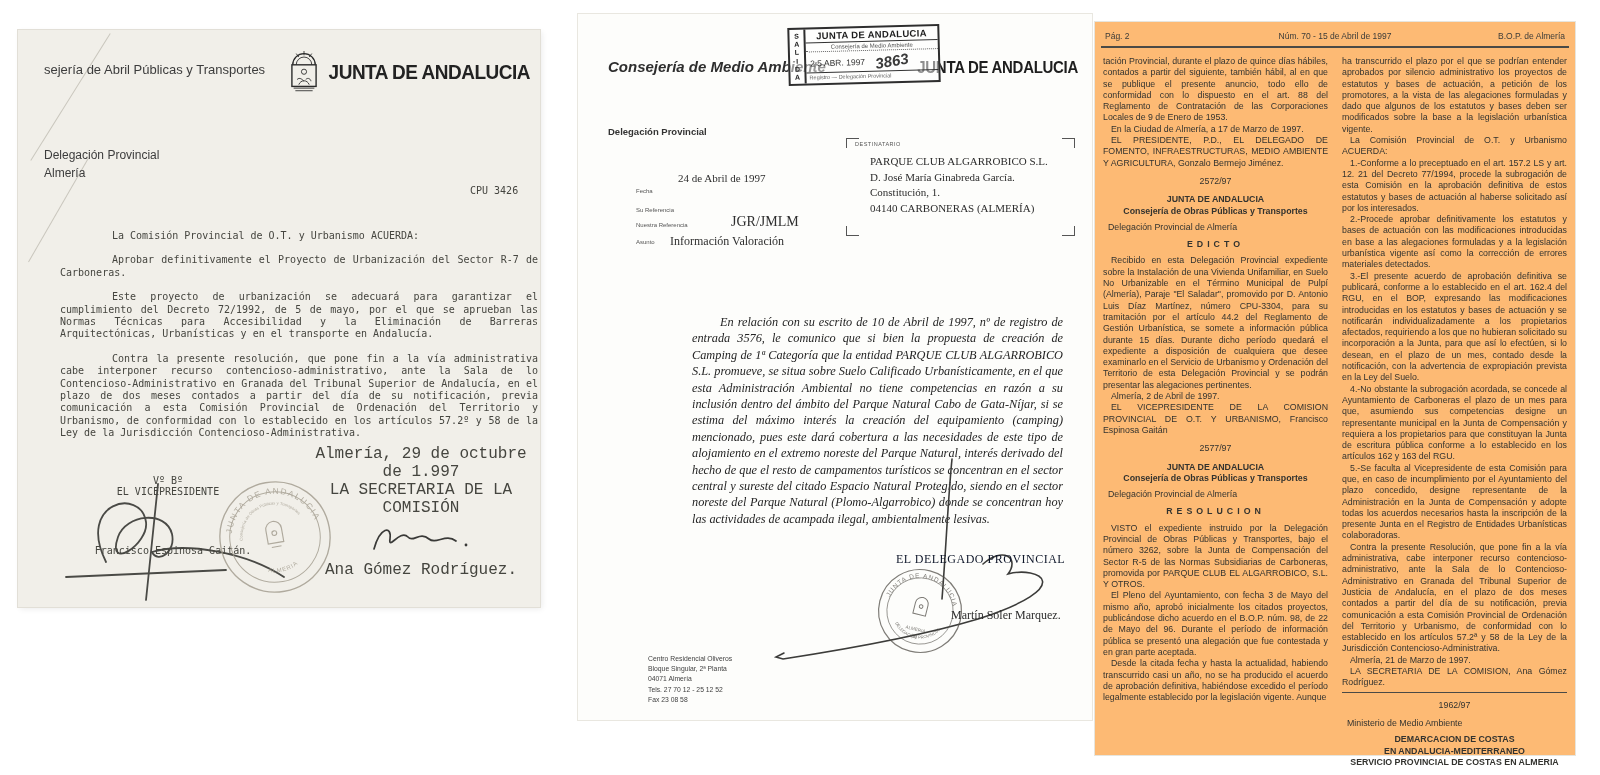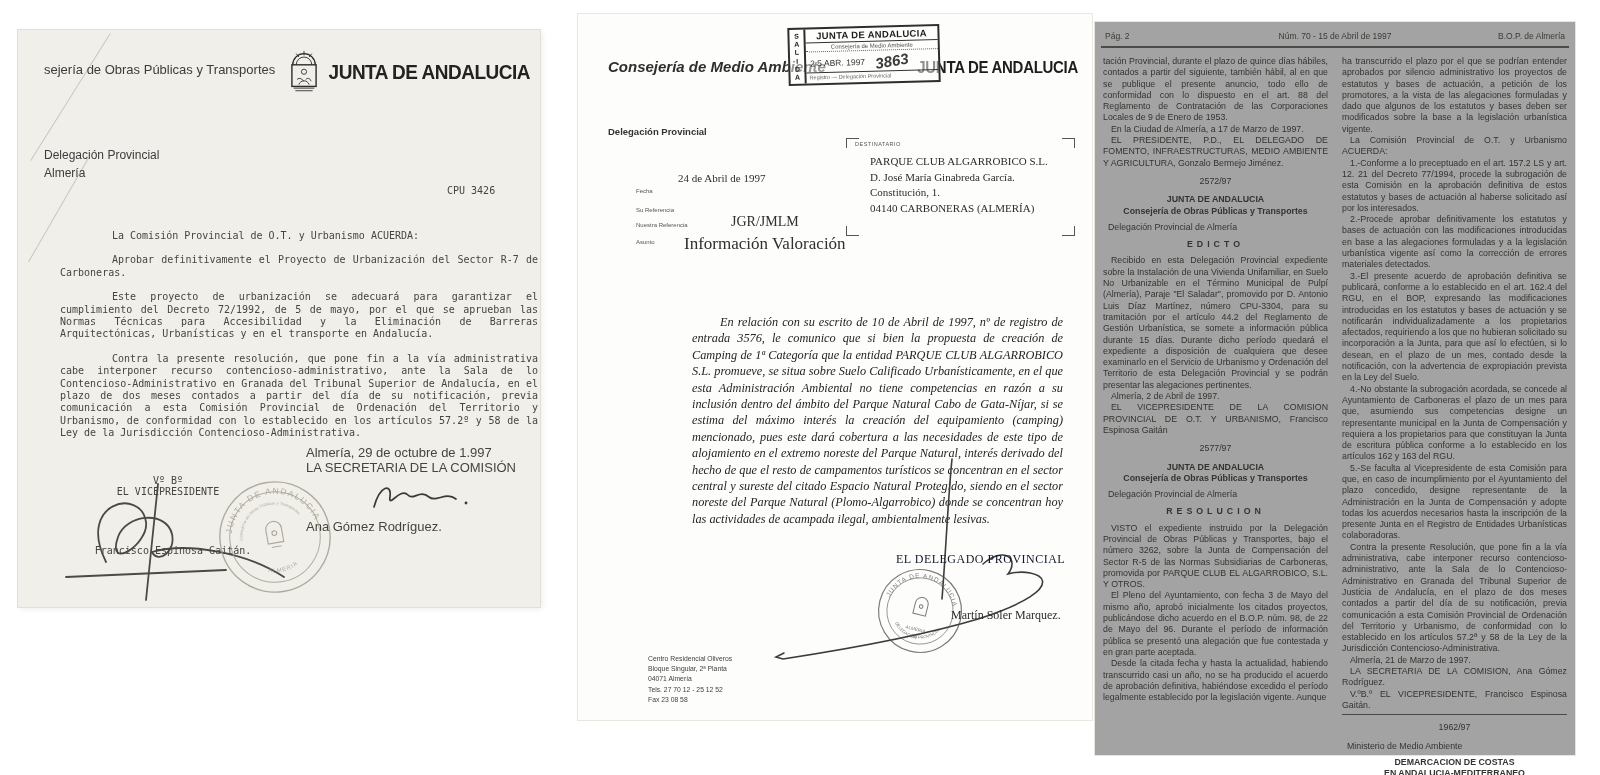--- a/index.html
+++ b/index.html
@@ -11,28 +11,28 @@
   .doc1{left:18px;top:30px;width:522px;height:577px;background:#f1efe9;
         box-shadow:0 0 0 1px #e2dfd7, 2px 2px 6px rgba(0,0,0,.08);}
   .doc1 .crease{position:absolute;background:#c9c6bd;width:1px;}
   .crease.c1{height:150px;left:52px;top:-8px;transform:rotate(32deg);}
   .crease.c2{height:120px;left:40px;top:120px;transform:rotate(30deg);}
   .d1-org{position:absolute;left:26px;top:32px;font-size:13px;color:#3c3c3c;}
   .d1-logo{position:absolute;right:10px;top:16px;display:flex;align-items:center;gap:6px;}
   .d1-logo-text{font-weight:bold;font-size:19px;letter-spacing:-.5px;color:#222;
                 font-family:"Liberation Sans",sans-serif;transform:scaleY(1.1);}
   .d1-dept{position:absolute;left:26px;top:116px;font-size:12px;line-height:1.5;color:#3c3c3c;}
-  .d1-ref{position:absolute;left:429px;top:155px;font-family:"DejaVu Sans Mono",monospace;
+  .d1-ref{position:absolute;left:452px;top:155px;font-family:"DejaVu Sans Mono",monospace;
           font-size:10px;color:#44443f;}
   .d1-body{position:absolute;left:42px;top:200px;width:478px;
            font-family:"DejaVu Sans Mono",monospace;font-size:10px;line-height:12.4px;
            color:#45453f;text-align:justify;}
   .d1-body .tp{text-indent:52px;margin:0 0 12px 0;}
-  .d1-sign-right{position:absolute;left:288px;top:415px;width:230px;
-                 font-family:Liberation Sans, sans-serif;font-size:13px;color:#45453f;}
+  .d1-sign-right{position:absolute;left:288px;top:415px;width:230px;text-align:center;
+                 font-family:Liberation Mono, monospace;font-size:16px;color:#45453f;}
   .d1-sign-left{position:absolute;left:60px;top:445px;width:180px;text-align:center;
                 font-family:"DejaVu Sans Mono",monospace;font-size:10px;color:#45453f;}
   .d1-vp-name{position:absolute;left:40px;top:515px;width:230px;text-align:center;
               font-family:"DejaVu Sans Mono",monospace;font-size:10px;color:#45453f;}
   .sig-svg{display:block;margin:2px auto;}
   .d1-scribble{position:absolute;left:28px;top:452px;}
   .d1-stamp{position:absolute;left:198px;top:448px;transform:rotate(-10deg);opacity:.8;}
 
   
   .doc2{left:578px;top:14px;width:514px;height:706px;background:#fdfdfb;
@@ -71,21 +71,21 @@
            line-height:16.4px;text-align:justify;color:#242424;text-indent:28px;}
   .d2-signer-title{position:absolute;left:318px;top:538px;font-family:"Liberation Serif",serif;
                    font-size:12px;letter-spacing:.5px;color:#0f172a;}
   .d2-signer-name{position:absolute;left:373px;top:594px;font-family:"Liberation Serif",serif;
                   font-size:12px;color:#2c2c2c;}
   .d2-stamp{position:absolute;left:296px;top:551px;opacity:.75;transform:rotate(14deg);}
   .d2-swoosh{position:absolute;left:150px;top:440px;pointer-events:none;}
   .d2-footer{position:absolute;left:70px;top:640px;font-size:6.8px;line-height:1.5;color:#3f3f3f;}
 
   
-  .doc3{left:1095px;top:22px;width:480px;height:733px;background:#a3a3a3;
+  .doc3{left:1095px;top:22px;width:480px;height:733px;background:#fdba74;
         box-shadow:0 0 0 1px #e7e5dd;}
   .d3-header{position:absolute;left:6px;right:6px;top:8px;height:16px;
              border-bottom:2px solid #4a4a46;font-size:8.5px;color:#3b3b38;}
   .d3-pag{position:absolute;left:4px;top:1px;}
   .d3-num{position:absolute;left:0;right:0;top:1px;text-align:center;}
   .d3-bop{position:absolute;right:4px;top:1px;}
   .d3-cols{position:absolute;left:8px;top:34px;display:flex;gap:14px;}
   .d3-col{width:225px;font-size:8.8px;line-height:11.3px;color:#33332f;text-align:justify;}
   .d3-col .p{text-indent:8px;margin:0;}
   .d3-col .p0{text-indent:0;margin:0;}
@@ -97,21 +97,21 @@
 </style>
 </head>
 <body>
 
 <div class="page">
 
   <div class="doc doc1">
     <div class="crease c1"></div>
     <div class="crease c2"></div>
 
-    <div class="d1-org">sejería de Obras Públicas y Transportes</div>
+    <div class="d1-org">sejería de Abril Públicas y Transportes</div>
 
     <div class="d1-logo">
       <span>
         <svg width="38" height="48" viewBox="0 0 44 54">
           <g stroke="#2a2a2a" fill="none" stroke-width="1.6">
             <path d="M9,21 a13,13 0 0 1 26,0"></path>
             <path d="M13,21 a9,9 0 0 1 18,0" stroke-width="1"></path>
             <line x1="22" y1="5" x2="22" y2="10" stroke-width="1"></line>
             <line x1="13" y1="8" x2="16" y2="12" stroke-width="1"></line>
             <line x1="31" y1="8" x2="28" y2="12" stroke-width="1"></line>
@@ -210,21 +210,21 @@
       </div>
     </div>
 
     <div class="d2-dept">Delegación Provincial</div>
 
     <div class="d2-meta-val" style="left:100px;top:158px;font-size:11px;">24 de Abril de 1997</div>
     <div class="d2-meta-label" style="left:58px;top:174px;">Fecha</div>
     <div class="d2-meta-label" style="left:58px;top:193px;">Su Referencia</div>
     <div class="d2-meta-val" style="left:153px;top:200px;font-size:14px;">JGR/JMLM</div>
     <div class="d2-meta-label" style="left:58px;top:208px;">Nuestra Referencia</div>
-    <div class="d2-meta-val" style="left:106px;top:220px;font-size:17px;">Información Valoración</div>
+    <div class="d2-meta-val" style="left:92px;top:220px;font-size:12px;">Información Valoración</div>
     <div class="d2-meta-label" style="left:58px;top:225px;">Asunto</div>
 
     <div class="crn tl" style="left:268px;top:124px;"></div>
     <div class="crn tr" style="left:484px;top:124px;"></div>
     <div class="crn bl" style="left:268px;top:212px;"></div>
     <div class="crn br" style="left:484px;top:212px;"></div>
     <div class="d2-dest-label">DESTINATARIO</div>
     <div class="d2-dest">
         <div>PARQUE CLUB ALGARROBICO S.L.</div>
         <div>D. José María Ginabreda García.</div>
@@ -304,21 +304,20 @@
           <div class="p0">ha transcurrido el plazo por el que se podrían entender aprobados por silencio administrativo los proyectos de estatutos y bases de actuación, a petición de los promotores, a la vista de las alegaciones formuladas y dado que algunos de los estatutos y bases deben ser modificados sobre la base a la legislación urbanística vigente.</div>
           <div class="p">La Comisión Provincial de O.T. y Urbanismo ACUERDA:</div>
           <div class="p">1.-Conforme a lo preceptuado en el art. 157.2 LS y art. 12. 21 del Decreto 77/1994, procede la subrogación de esta Comisión en la aprobación definitiva de estos estatutos y bases de actuación al haberse solicitado así por los interesados.</div>
           <div class="p">2.-Procede aprobar definitivamente los estatutos y bases de actuación con las modificaciones introducidas en base a las alegaciones formuladas y a la legislación urbanística vigente así como la corrección de errores materiales detectados.</div>
           <div class="p">3.-El presente acuerdo de aprobación definitiva se publicará, conforme a lo establecido en el art. 162.4 del RGU, en el BOP, expresando las modificaciones introducidas en los estatutos y bases de actuación y se notificarán individualizadamente a los propietarios afectados, requiriendo a los que no hubieran solicitado su incorporación a la Junta, para que así lo efectúen, si lo desean, en el plazo de un mes, contado desde la notificación, con la advertencia de expropiación prevista en la Ley del Suelo.</div>
           <div class="p">4.-No obstante la subrogación acordada, se concede al Ayuntamiento de Carboneras el plazo de un mes para que, asumiendo sus competencias designe un representante municipal en la Junta de Compensación y requiera a los propietarios para que constituyan la Junta de escritura pública conforme a lo establecido en los artículos 162 y 163 del RGU.</div>
           <div class="p">5.-Se faculta al Vicepresidente de esta Comisión para que, en caso de incumplimiento por el Ayuntamiento del plazo concedido, designe representante de la Administración en la Junta de Compensación y adopte todas los acuerdos necesarios hasta la inscripción de la presente Junta en el Registro de Entidades Urbanísticas colaboradoras.</div>
           <div class="p">Contra la presente Resolución, que pone fin a la vía administrativa, cabe interponer recurso contencioso-administrativo, ante la Sala de lo Contencioso-Administrativo en Granada del Tribunal Superior de Justicia de Andalucía, en el plazo de dos meses contados a partir del día de su notificación, previa comunicación a esta Comisión Provincial de Ordenación del Territorio y Urbanismo, de conformidad con lo establecido en los artículos 57.2ª y 58 de la Ley de la Jurisdicción Contencioso-Administrativa.</div>
           <div class="p">Almería, 21 de Marzo de 1997.</div>
           <div class="p">LA SECRETARIA DE LA COMISION, Ana Gómez Rodríguez.</div>
-          <div class="p">V.ºB.º EL VICEPRESIDENTE, Francisco Espinosa Gaitán.</div>
           <div class="hr"></div>
           <div class="ref">1962/97</div>
           <div class="hc">Ministerio de Medio Ambiente</div>
           <div class="hb">DEMARCACION DE COSTAS</div>
           <div class="hb">EN ANDALUCIA-MEDITERRANEO</div>
           <div class="hb">SERVICIO PROVINCIAL DE COSTAS EN ALMERIA</div>
         </div>
     </div>
   </div>
 

